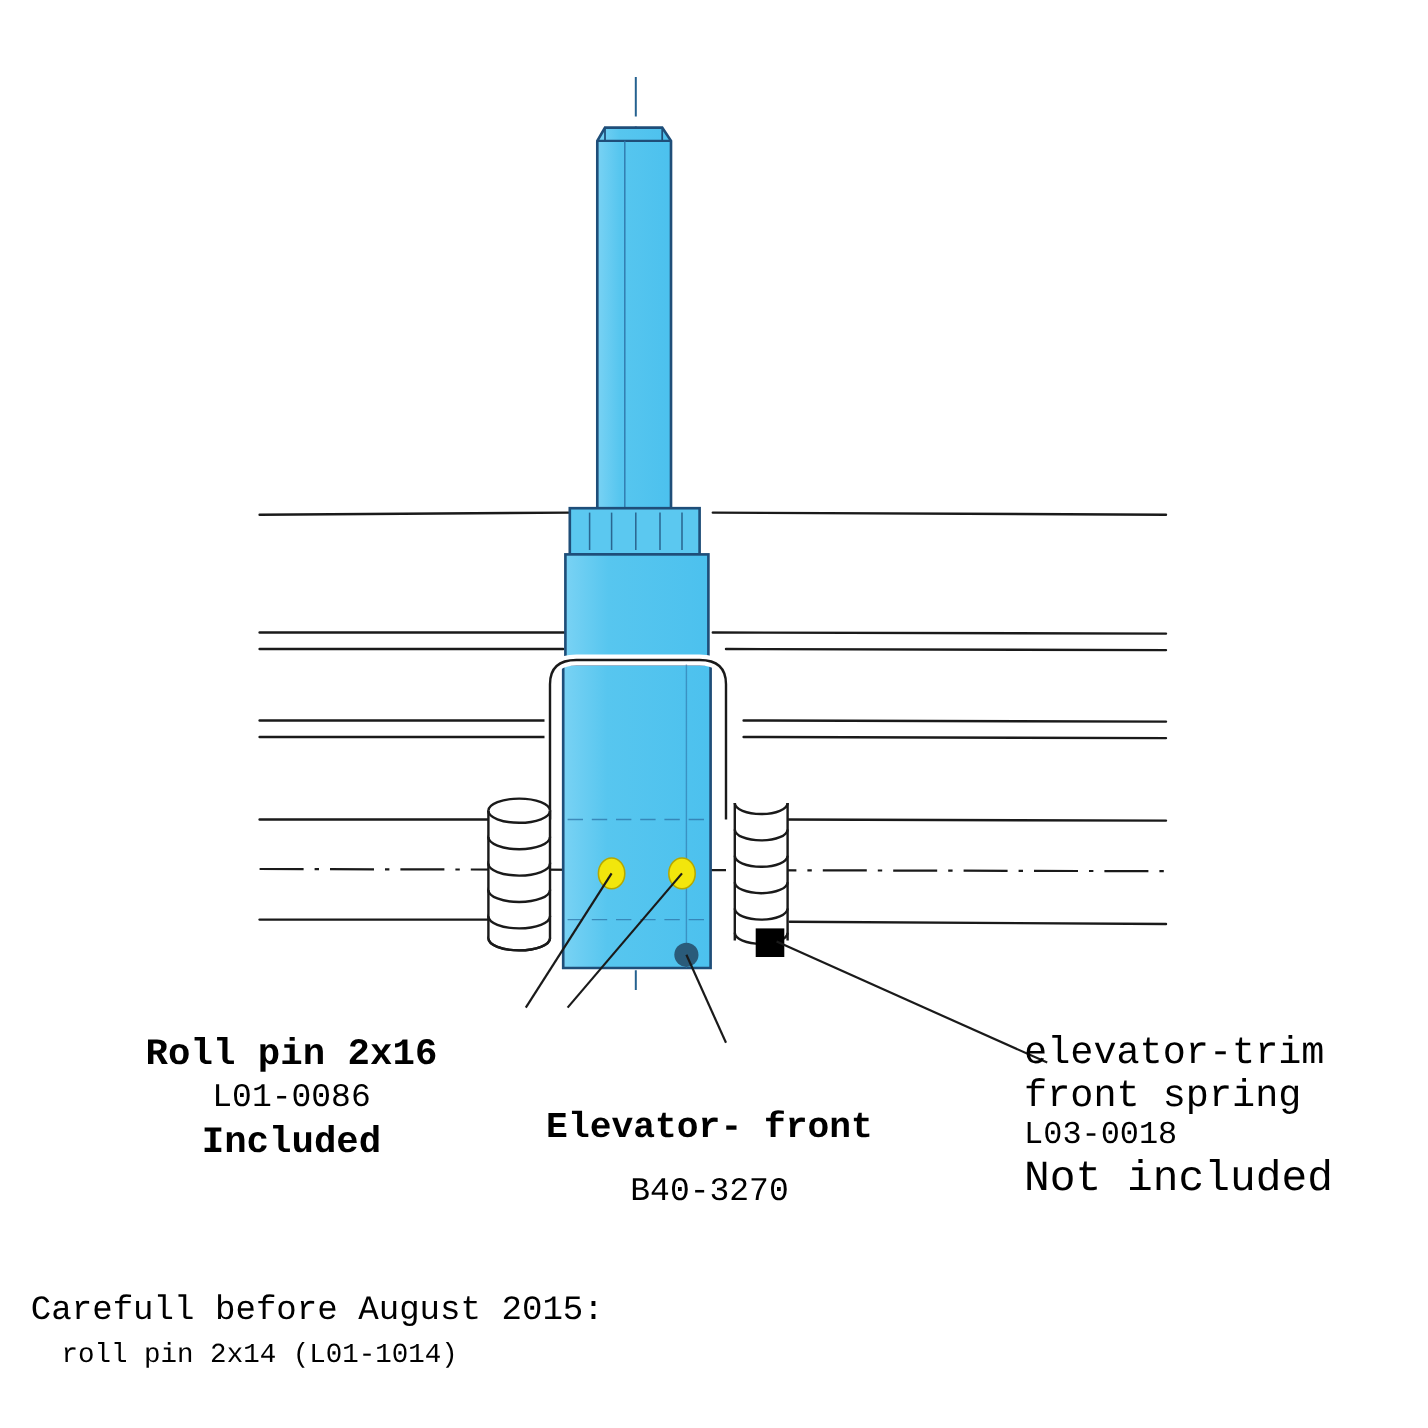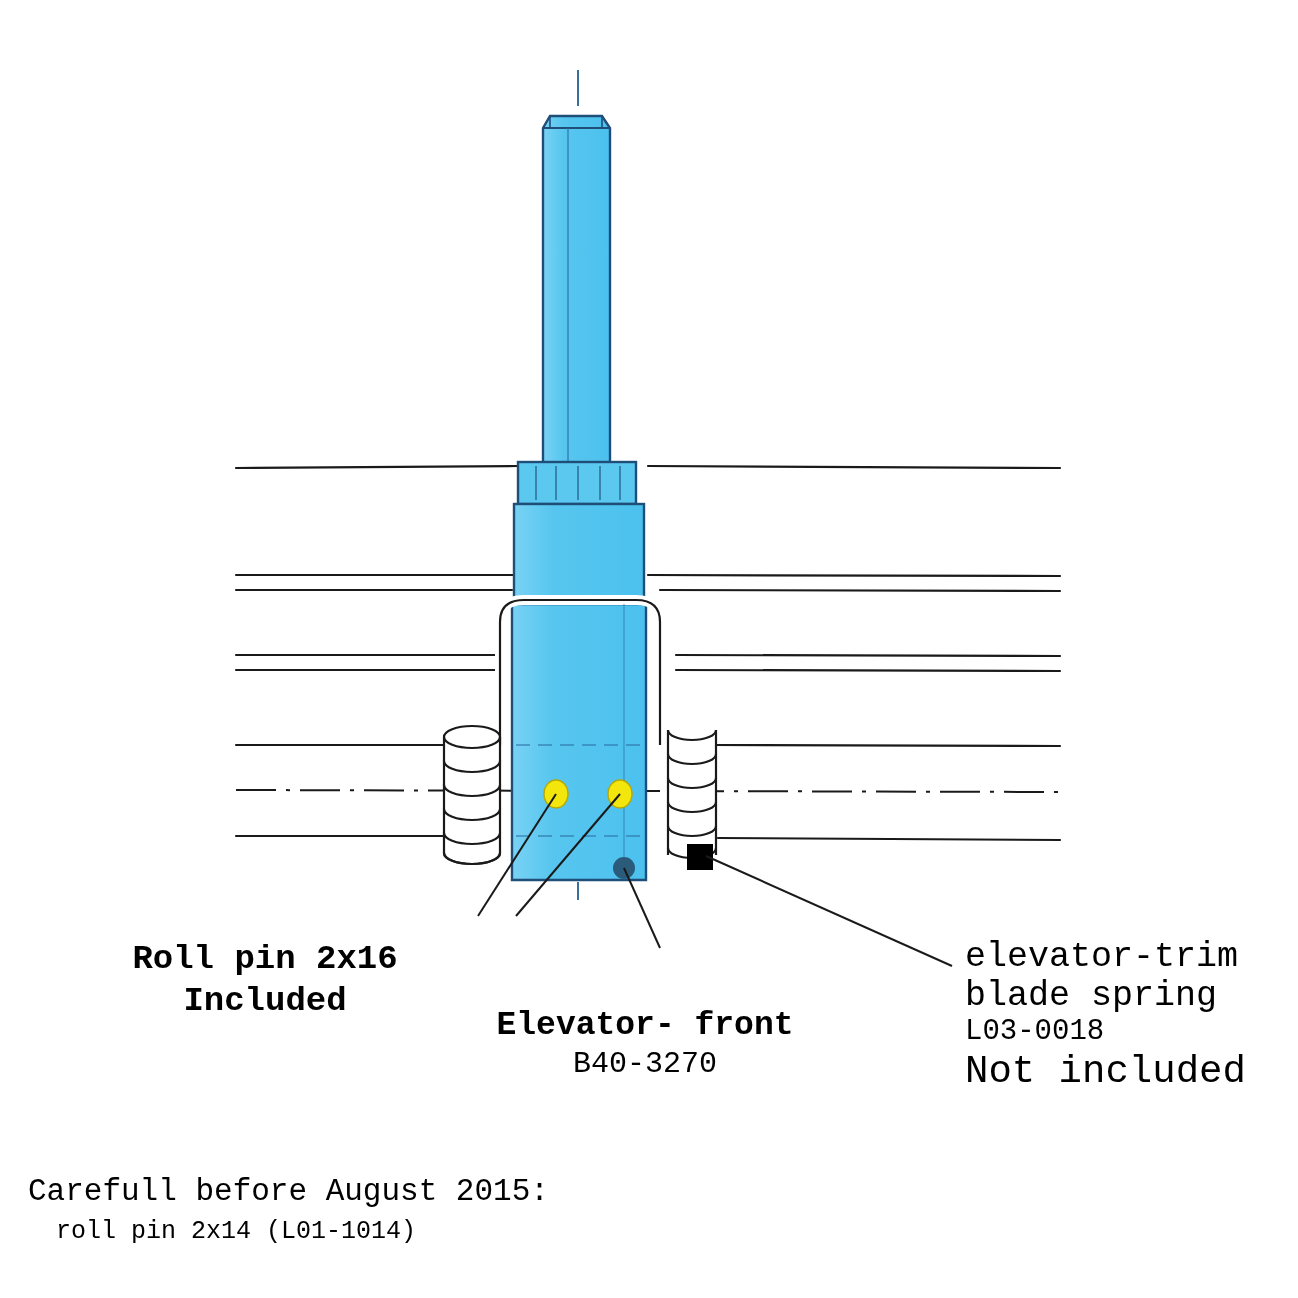--- a/index.html
+++ b/index.html
@@ -49,25 +49,25 @@
 
   
   #label-knob {
     left: 470px;
     top: 1008px;
     width: 350px;
     text-align: center;
   }
   #label-knob .t1 { font-size: 33px; font-weight: bold; }
   #label-knob .t2 { font-size: 33px; font-weight: bold; margin-top: 2px;}
-  #label-knob .t3 { font-size: 30px; font-weight: normal; margin-top: 3px; }
+  #label-knob .t3 { font-size: 30px; font-weight: normal; margin-top: 23px; }
 
   
   #label-spring {
-    left: 965px;
+    left: 931px;
     top: 938px;
     width: 320px;
     text-align: left;
   }
   #label-spring .t1 { font-size: 35px; font-weight: normal; }
   #label-spring .t2 { font-size: 35px; font-weight: normal; }
   #label-spring .t3 { font-size: 29px; font-weight: normal; margin-top: 0; }
   #label-spring .t4 { font-size: 39px; font-weight: normal; margin-top: 2px; }
 
   
@@ -219,31 +219,32 @@
       <line x1="620" y1="794" x2="516" y2="916"></line>
 
       <line x1="624" y1="868" x2="660" y2="948"></line>
 
       <line x1="706" y1="856" x2="952" y2="966"></line>
     </g>
   </svg>
 
   <div class="label" id="label-rollpin">
     <span class="ln t1">Roll pin  2x16</span>
+    <span class="ln t2">L01-0086</span>
     <span class="ln t3">Included</span>
   </div>
 
   <div class="label" id="label-knob">
     <span class="ln t1">Elevator- front</span>
     <span class="ln t3">B40-3270</span>
   </div>
 
   <div class="label" id="label-spring">
     <span class="ln t1">elevator-trim</span>
-    <span class="ln t2">blade spring</span>
+    <span class="ln t2">front spring</span>
     <span class="ln t3">L03-0018</span>
     <span class="ln t4">Not included</span>
   </div>
 
   <div class="label" id="label-note">
     <span class="ln t1">Carefull before August 2015:</span>
     <span class="ln t2">roll pin 2x14 (L01-1014)</span>
   </div>
 
 </div>

